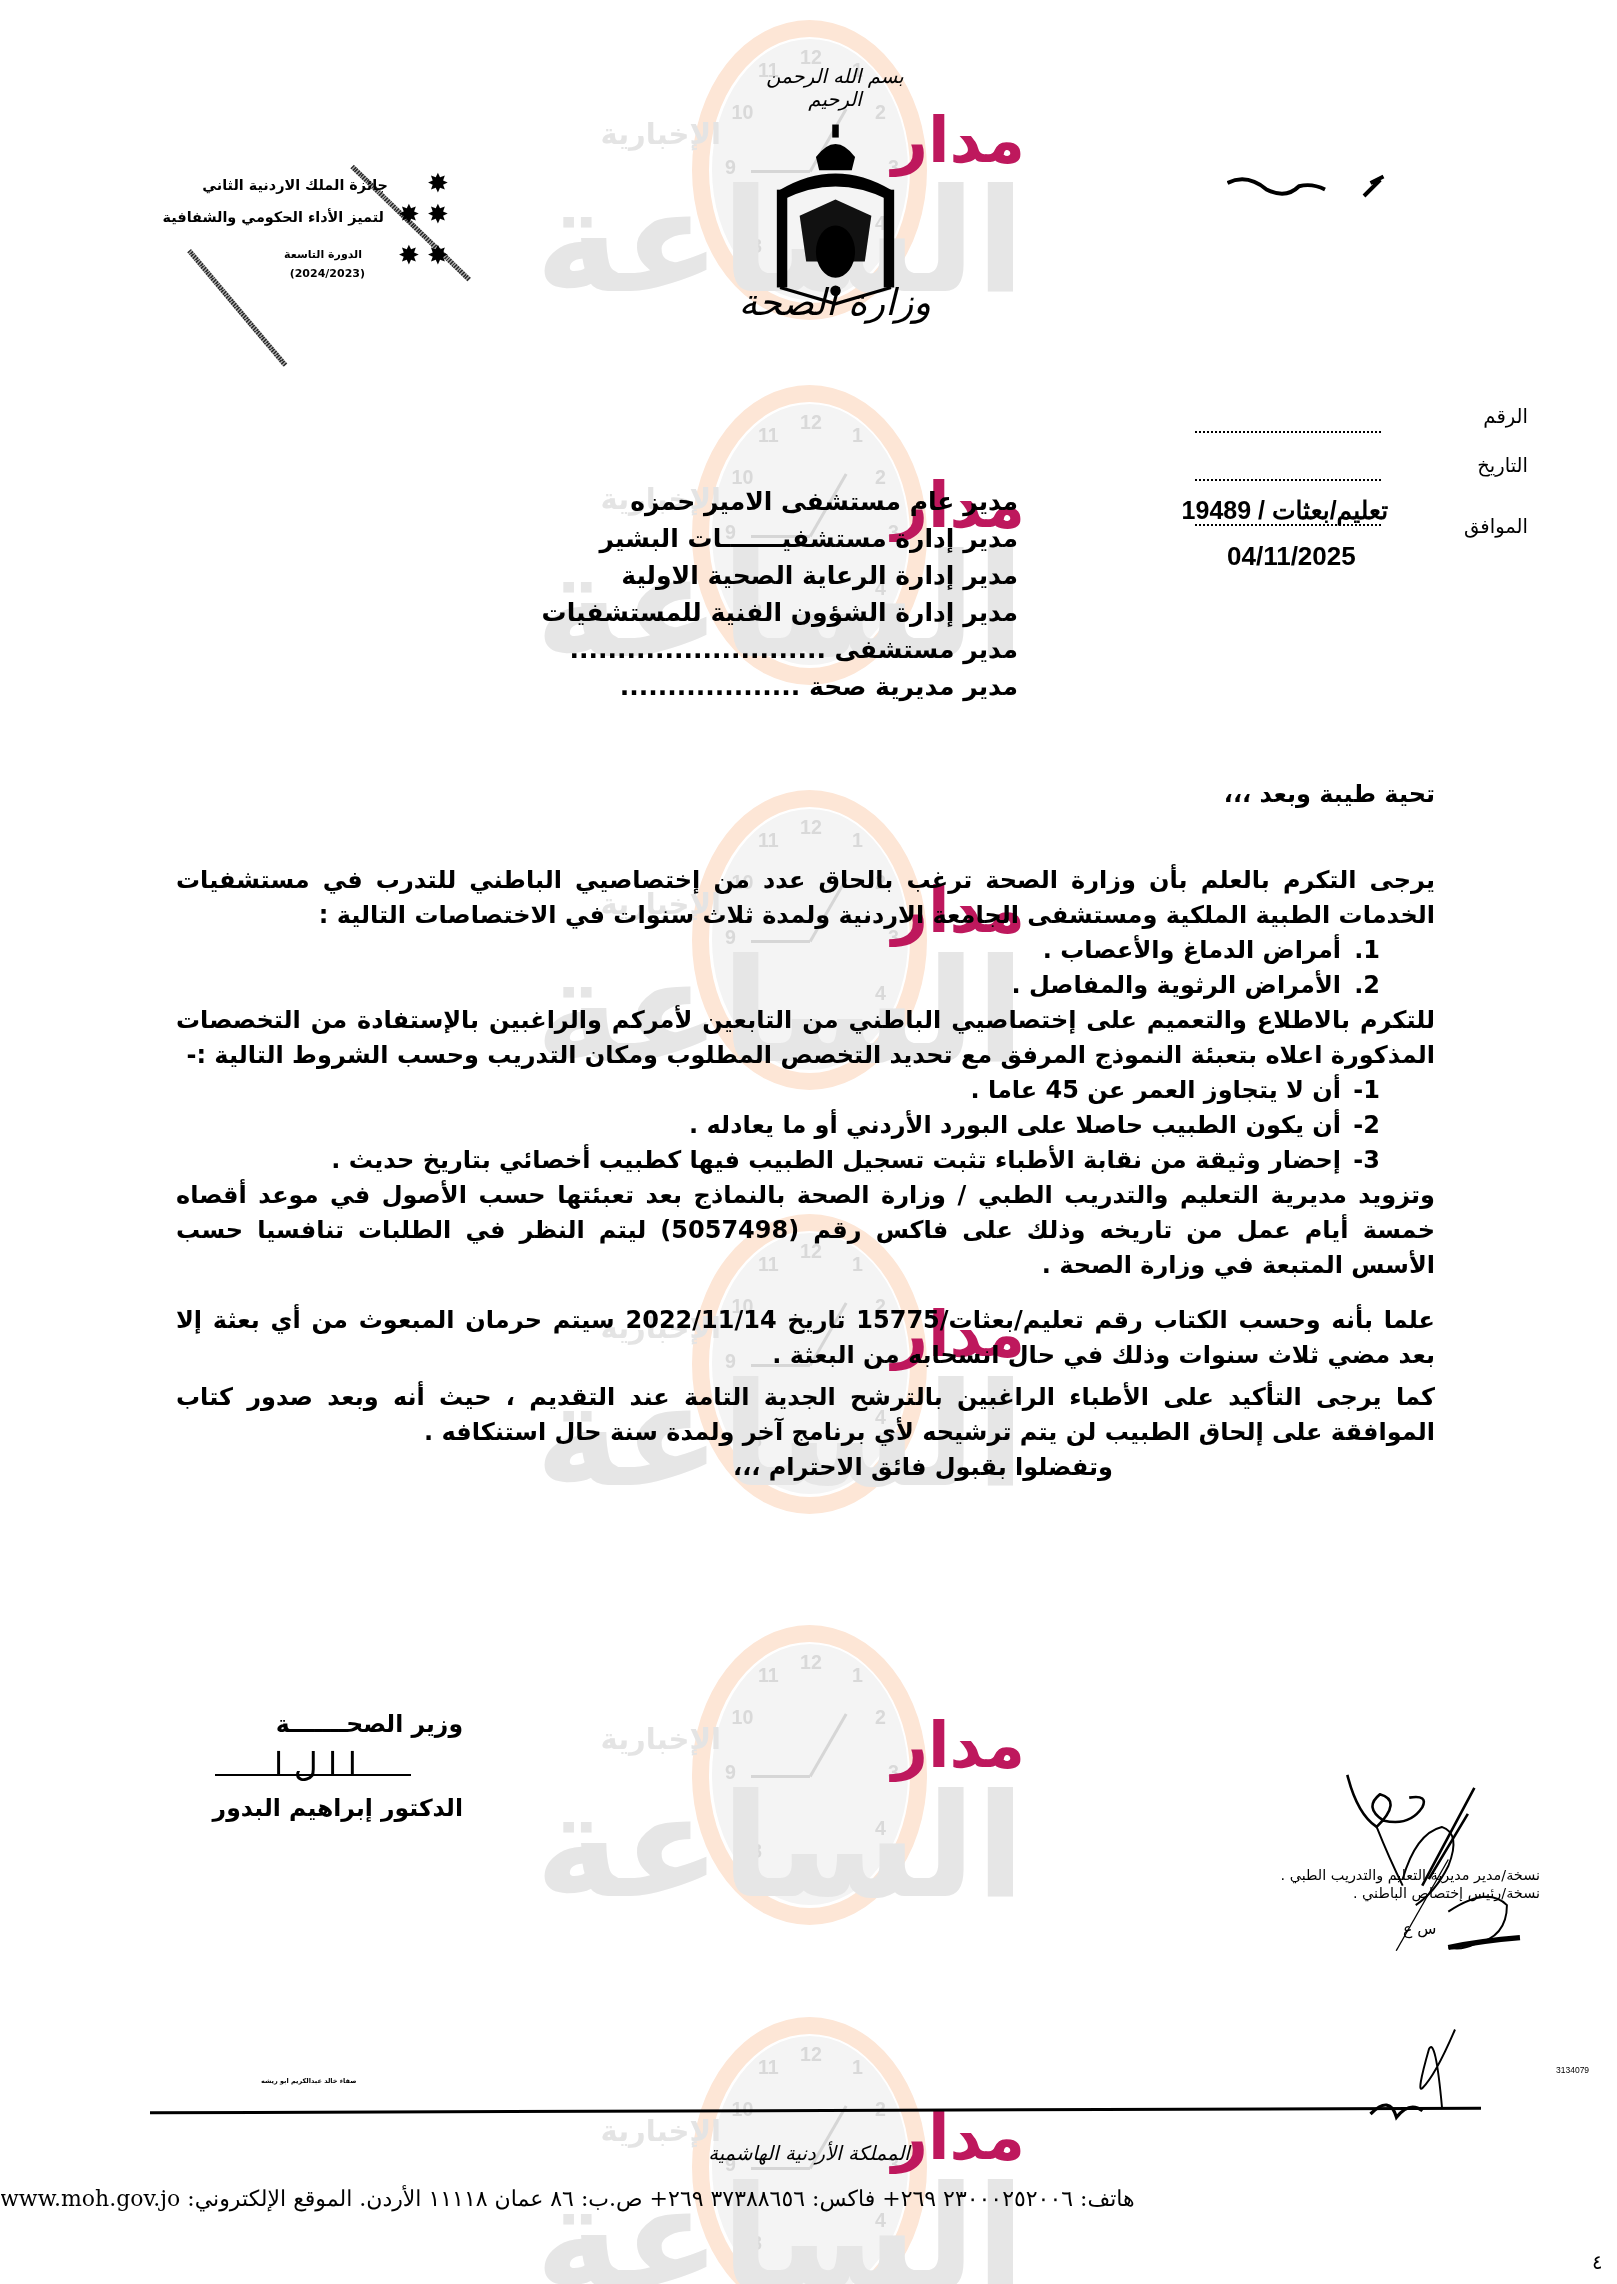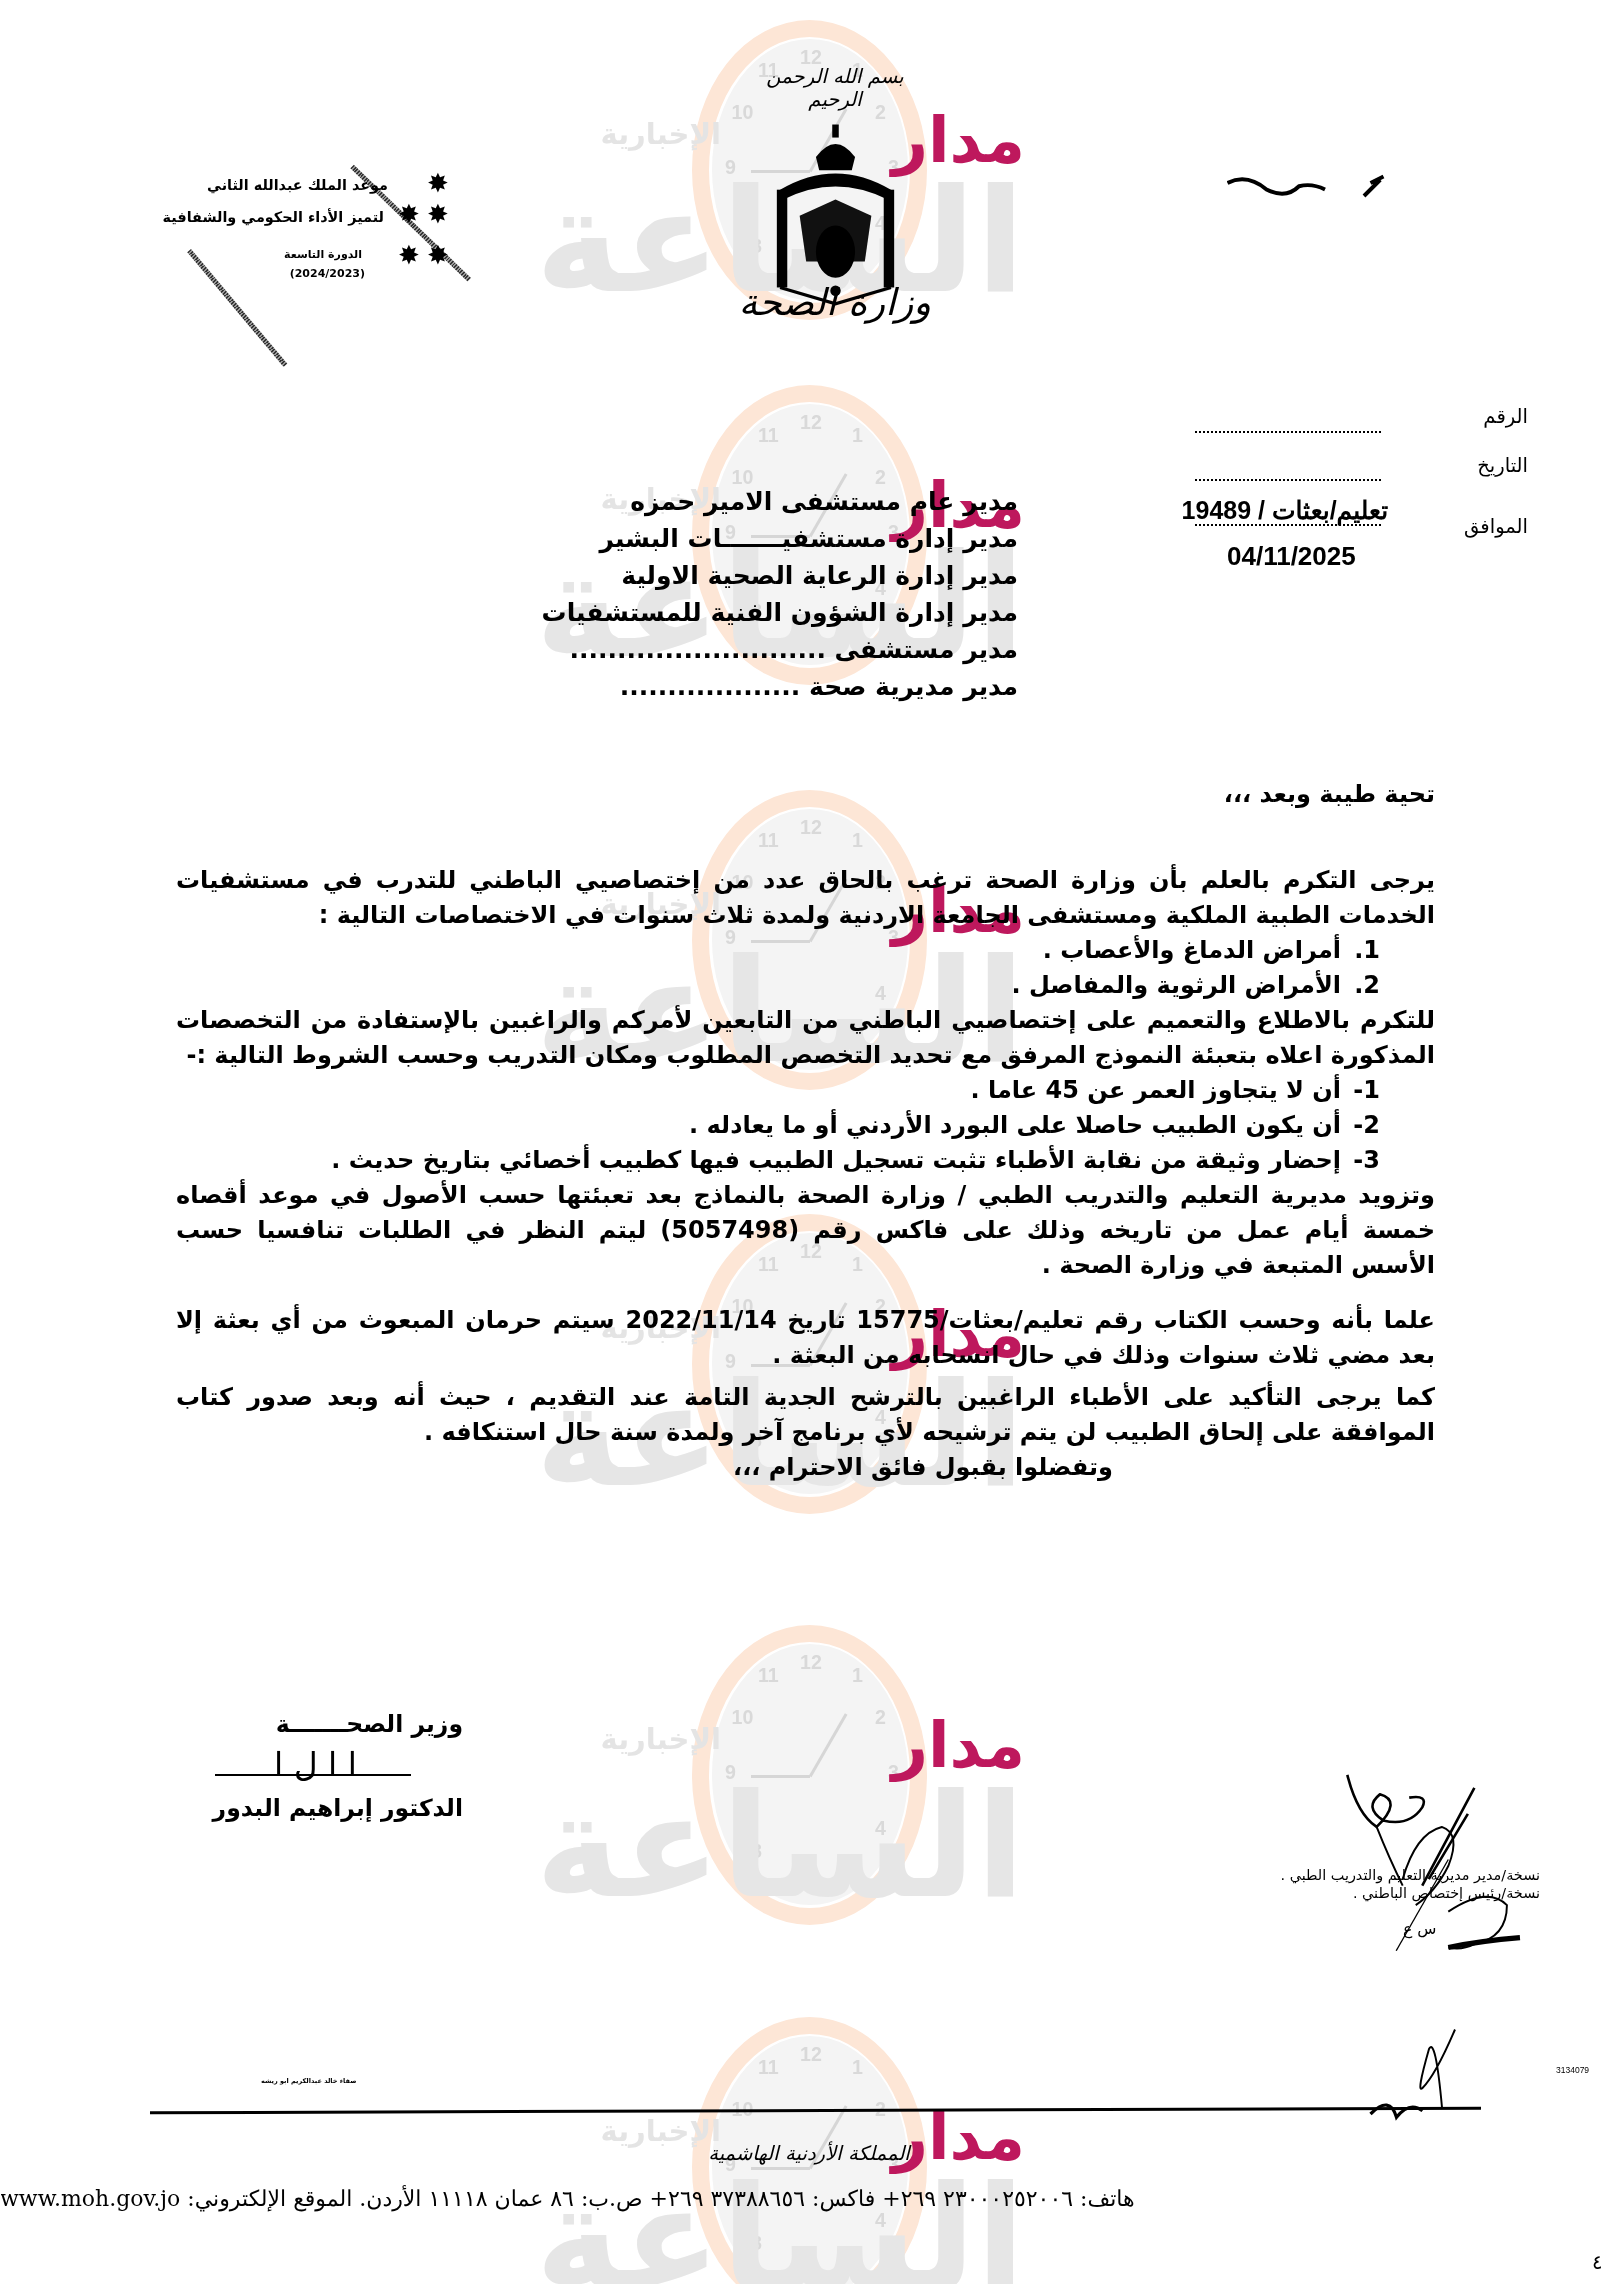--- a/index.html
+++ b/index.html
@@ -253,21 +253,21 @@
   </div>
 
 <div class="abs award">
   <div class="hatch" style="left:150px; top:6.5px; transform: rotate(44deg);"></div>
   <div class="hatch" style="left:-13px; top:91px; width:150px; transform: rotate(50deg);"></div>
   <span class="star" style="left:225px; top:13px;">✸</span>
   <span class="star" style="left:196px; top:44px;">✸</span>
   <span class="star" style="left:225px; top:44px;">✸</span>
   <span class="star" style="left:196px; top:85px;">✸</span>
   <span class="star" style="left:225px; top:85px;">✸</span>
-  <div class="award-line" style="top:19.6px; right:127px;">موعد الملك عبدالله الثاني</div>
+  <div class="award-line" style="top:19.6px; right:127px;">جائزة الملك الاردنية الثاني</div>
   <div class="award-line" style="top:52px; right:131px;text-align:center;">لتميز الأداء الحكومي والشفافية</div>
   <div class="award-line" style="top:91px; right:153px; font-size:11px;">الدورة التاسعة</div>
   <div class="award-line" style="top:110px; right:150px; font-size:11px;">(2024/2023)</div>
 </div>
 
 <div class="abs emblem">
   <div class="basmala">بسم الله الرحمن الرحيم</div>
   <svg width="137" height="189" viewBox="0 0 210 290">
     <path d="M75 60 Q105 20 135 60 L130 80 L80 80 Z" fill="#000"></path>
     <rect x="100" y="10" width="10" height="20" fill="#000"></rect>

